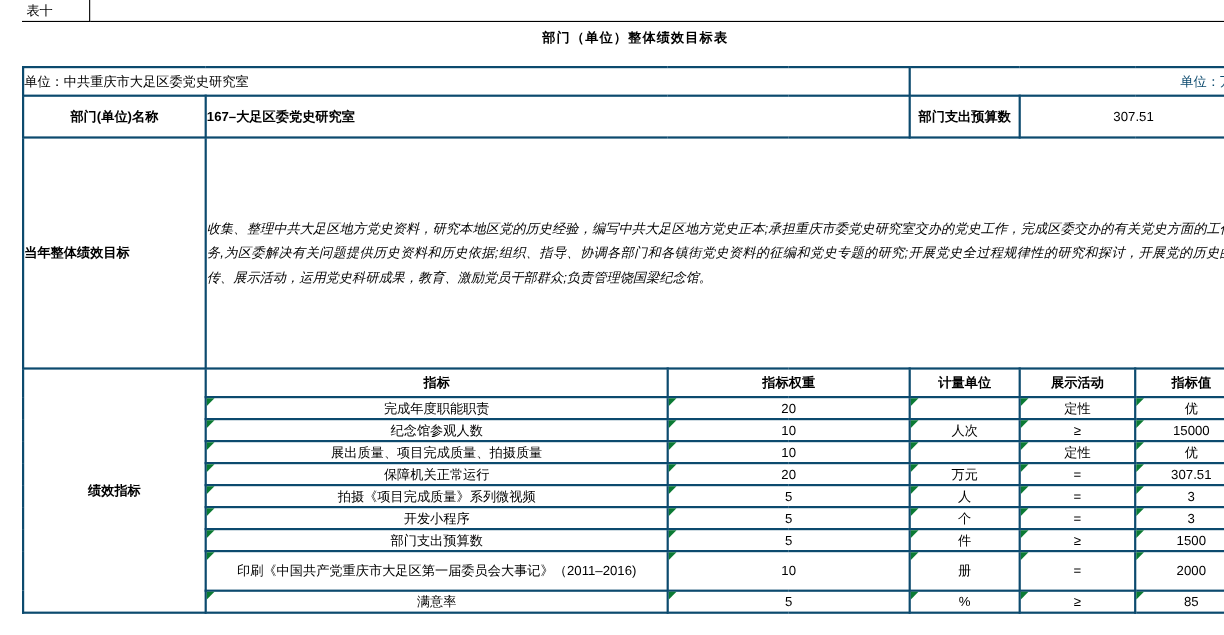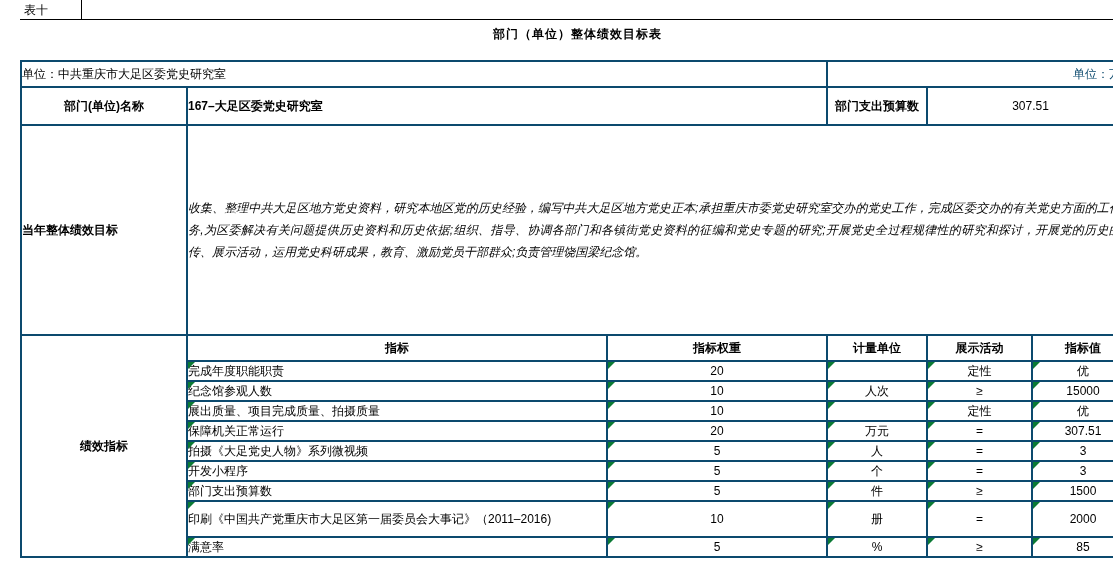--- a/index.html
+++ b/index.html
@@ -130,21 +130,21 @@
     text-align: center;
     font-weight: bold;
     font-size: 13px;
   }
   .ind-row td {
     height: 18px;
     text-align: center;
     font-size: 12.5px;
   }
   .ind-row td.ind-name {
-    text-align: left;
+    text-align: center;
   }
   .perf-label {
     text-align: center;
     font-weight: bold;
     font-size: 13.5px;
     font-family: Liberation Serif, serif;
   }
   .two-line {
     line-height: 1.35;
     padding: 2px 0;
@@ -239,21 +239,21 @@
 
     <tr class="ind-row">
       <td class="ind-name tri-mark">保障机关正常运行</td>
       <td colspan="2" class="tri-mark">20</td>
       <td class="tri-mark">万元</td>
       <td class="tri-mark">=</td>
       <td class="tri-mark">307.51</td>
     </tr>
 
     <tr class="ind-row">
-      <td class="ind-name tri-mark">拍摄《大足党史人物》系列微视频</td>
+      <td class="ind-name tri-mark">拍摄《项目完成质量》系列微视频</td>
       <td colspan="2" class="tri-mark">5</td>
       <td class="tri-mark">人</td>
       <td class="tri-mark">=</td>
       <td class="tri-mark">3</td>
     </tr>
 
     <tr class="ind-row">
       <td class="ind-name tri-mark">开发小程序</td>
       <td colspan="2" class="tri-mark">5</td>
       <td class="tri-mark">个</td>

